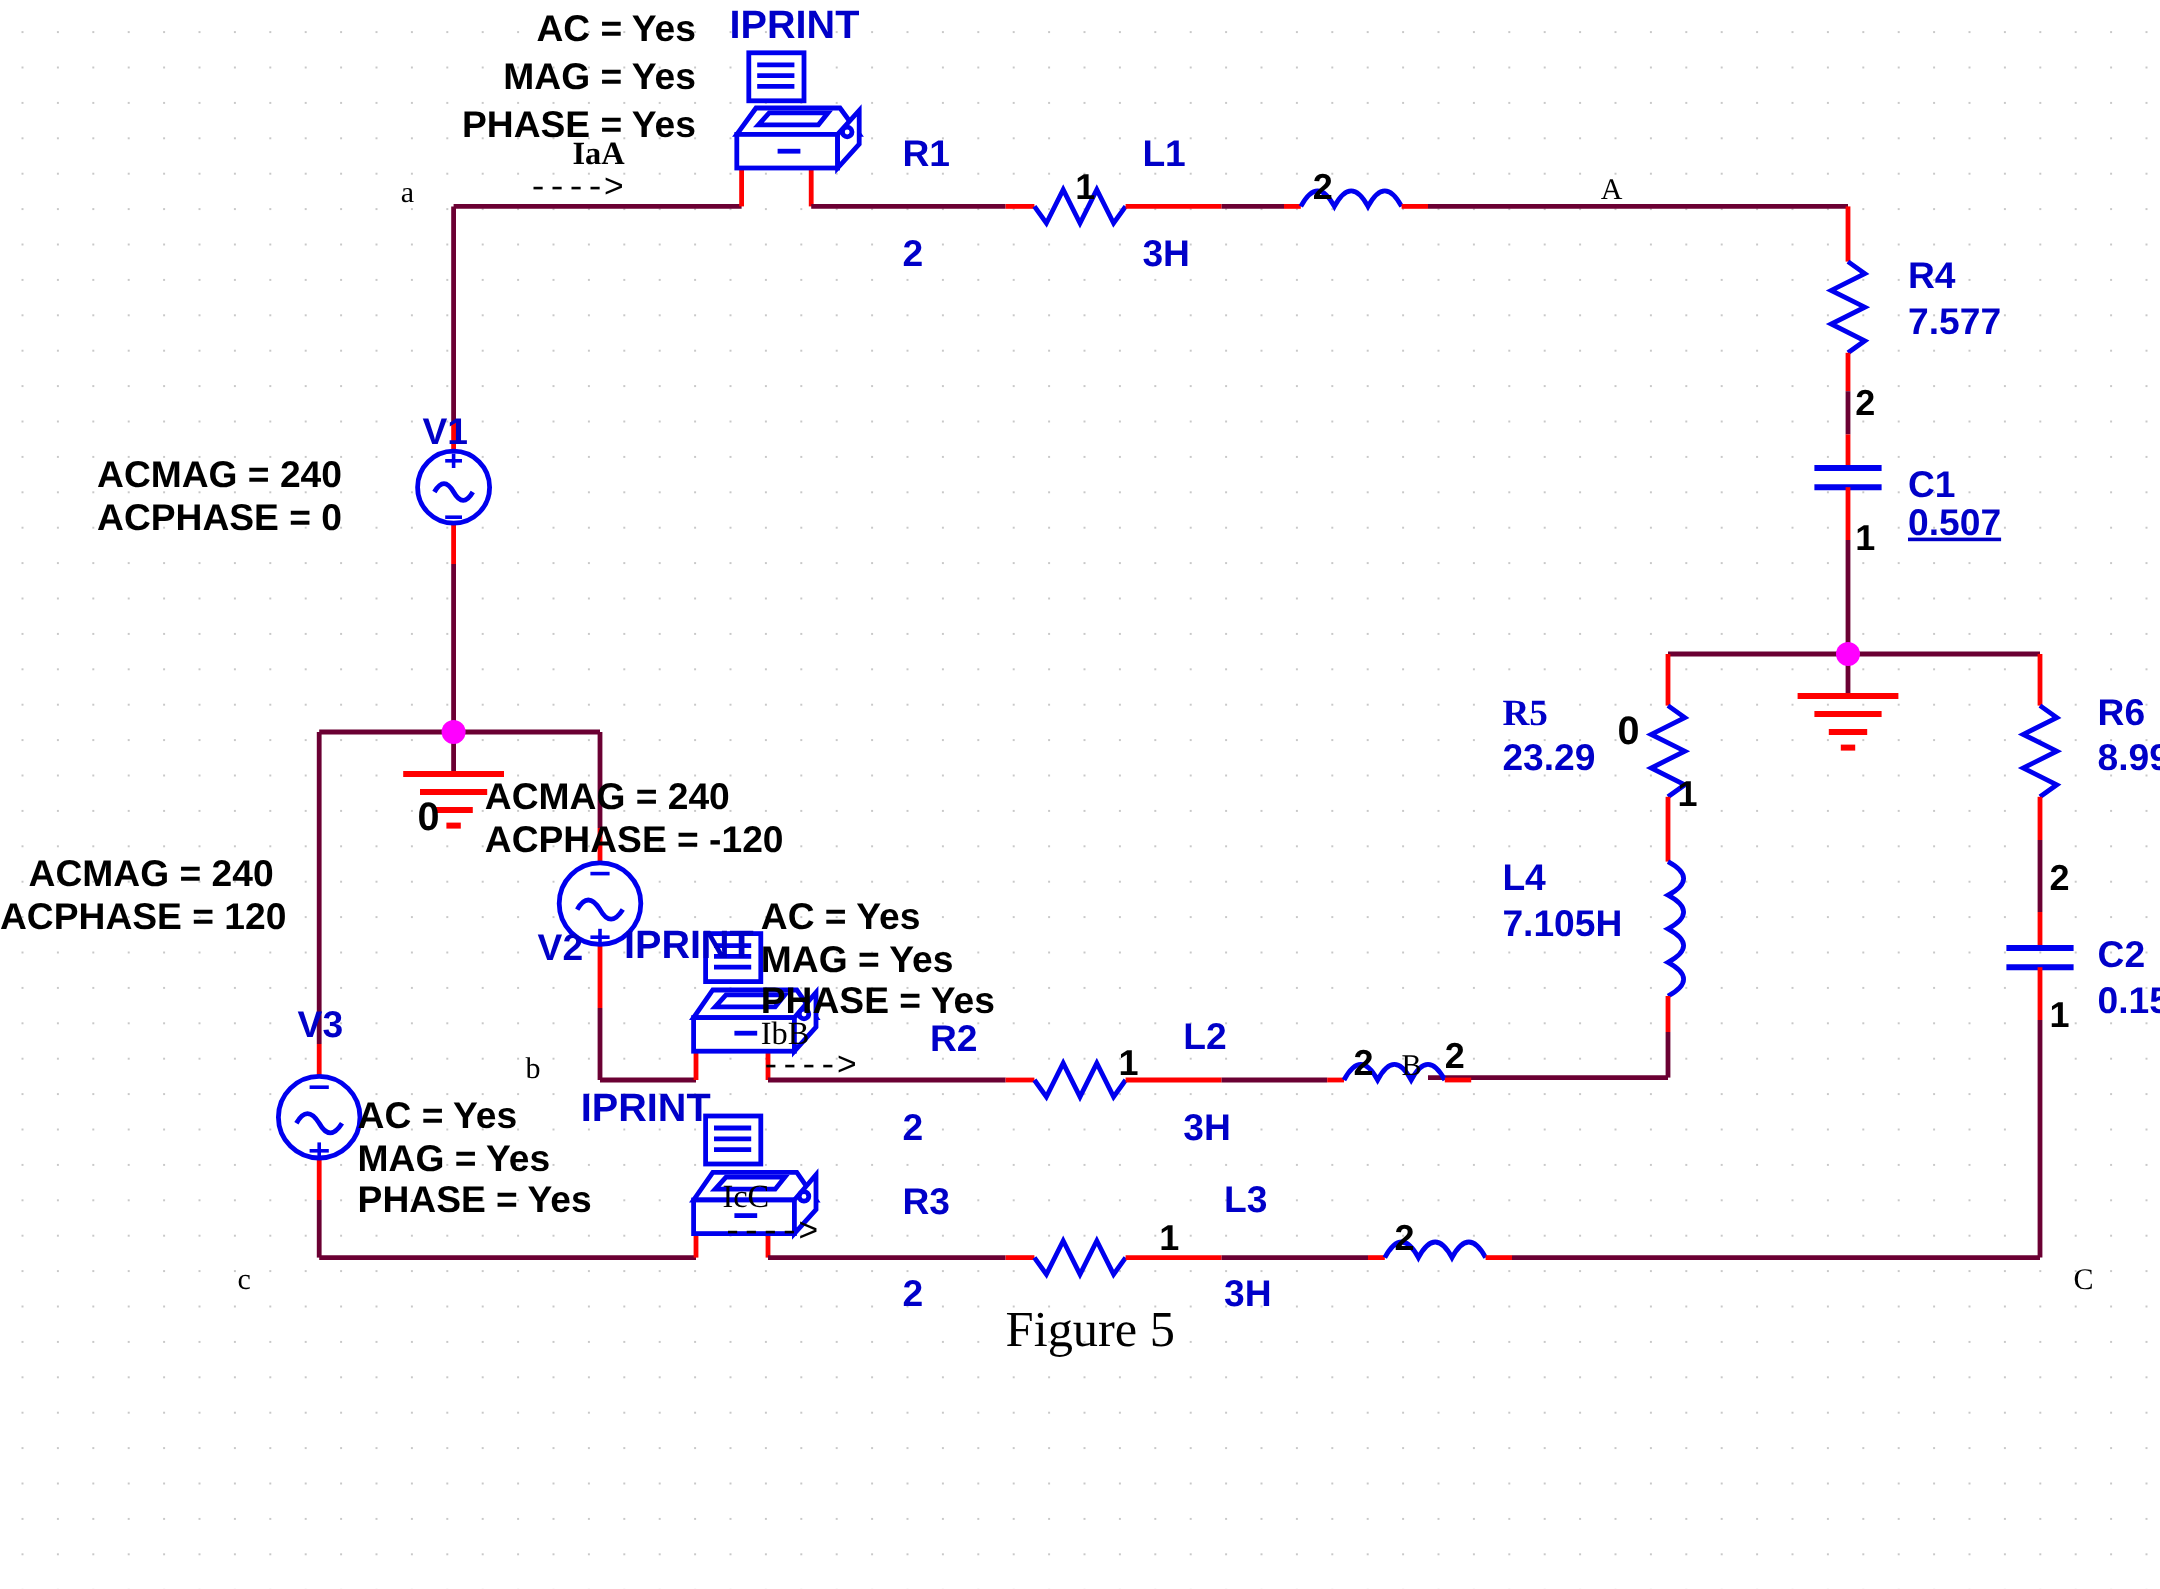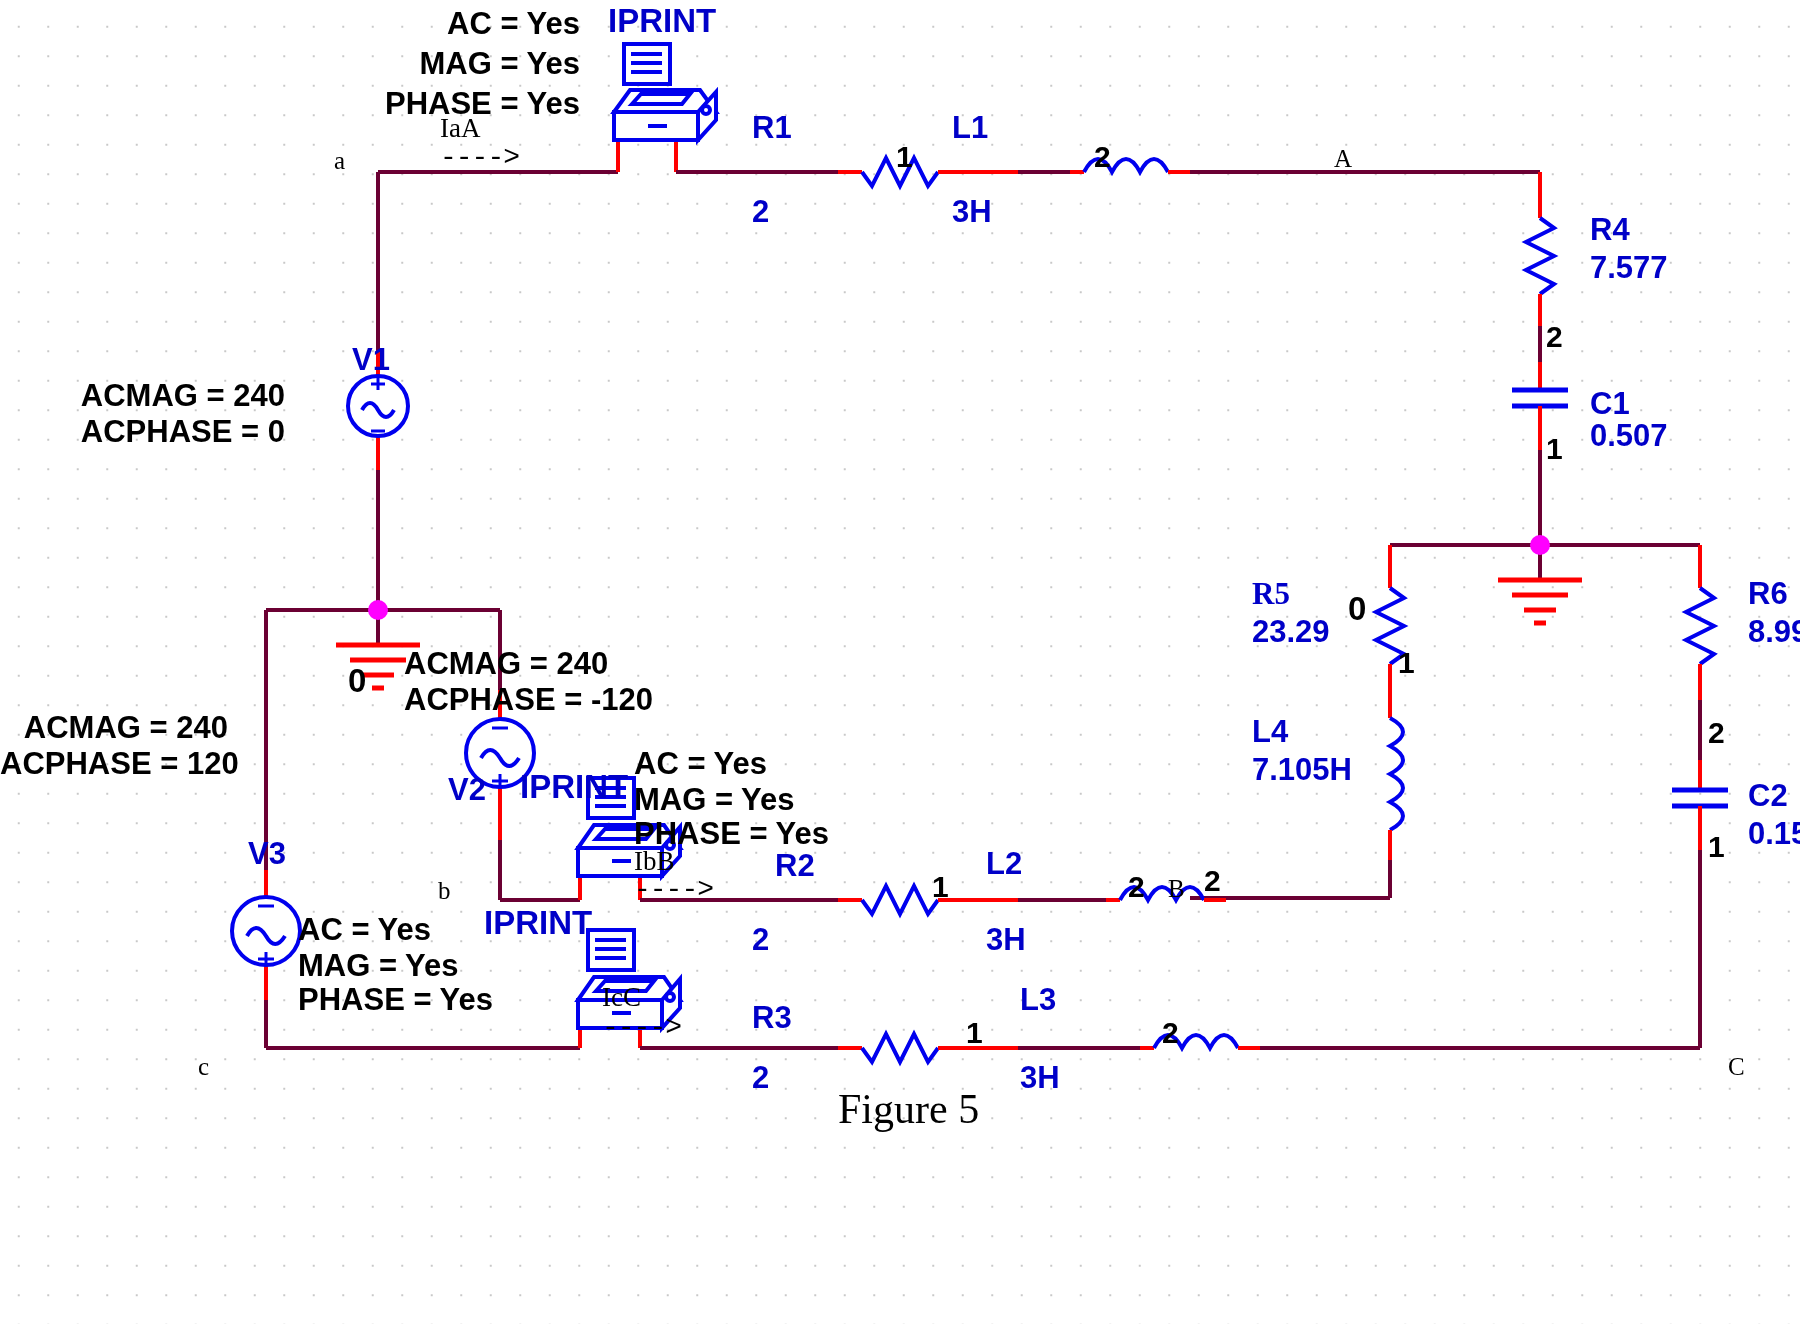--- a/index.html
+++ b/index.html
@@ -345,37 +345,37 @@
       <line x1="258" y1="906" x2="274" y2="906" stroke="#0000EE" stroke-width="3"></line>
       <line x1="258" y1="959" x2="274" y2="959" stroke="#0000EE" stroke-width="3"></line>
       <line x1="266" y1="952" x2="266" y2="966" stroke="#0000EE" stroke-width="3"></line>
     </g>
   </svg>
 
   <div class="lbl lbl-black right" style="left:100px; top:8px; width:480px;">AC = Yes</div>
   <div class="lbl lbl-black right" style="left:100px; top:48px; width:480px;">MAG = Yes</div>
   <div class="lbl lbl-black right" style="left:100px; top:88px; width:480px;">PHASE = Yes</div>
   <div class="lbl lbl-blue" style="left:608px; top:4px; font-size:33px;">IPRINT</div>
-  <div class="lbl lbl-serif" style="left:440px; top:115px;">IaA</div>
+  <div class="lbl lbl-serif" style="left:477px; top:115px;font-weight:bold;">IaA</div>
   <div class="lbl lbl-arrow" style="left:440px; top:144px;">----&gt;</div>
   <div class="lbl lbl-serif-sm" style="left:334px; top:148px;">a</div>
 
   <div class="lbl lbl-blue" style="left:752px; top:112px;">R1</div>
   <div class="lbl lbl-blue" style="left:752px; top:196px;">2</div>
   <div class="lbl lbl-pin" style="left:896px; top:142px;">1</div>
   <div class="lbl lbl-blue" style="left:952px; top:112px;">L1</div>
   <div class="lbl lbl-blue" style="left:952px; top:196px;">3H</div>
   <div class="lbl lbl-pin" style="left:1094px; top:142px;">2</div>
   <div class="lbl lbl-serif-sm" style="left:1334px; top:146px;">A</div>
 
   <div class="lbl lbl-blue" style="left:1590px; top:214px;">R4</div>
   <div class="lbl lbl-blue" style="left:1590px; top:252px;">7.577</div>
   <div class="lbl lbl-pin" style="left:1546px; top:322px;">2</div>
   <div class="lbl lbl-blue" style="left:1590px; top:388px;">C1</div>
-  <div class="lbl lbl-blue" style="left:1590px; top:420px;">0.507</div>
+  <div class="lbl lbl-blue" style="left:1590px; top:420px;text-decoration:underline;">0.507</div>
   <div class="lbl lbl-pin" style="left:1546px; top:434px;">1</div>
 
   <div class="lbl lbl-black right" style="left:0px; top:380px; width:285px;">ACMAG = 240</div>
   <div class="lbl lbl-black right" style="left:0px; top:416px; width:285px;">ACPHASE = 0</div>
   <div class="lbl lbl-blue" style="left:352px; top:344px;">V1</div>
 
   <div class="lbl lbl-black" style="left:348px; top:664px; font-size:33px;">0</div>
 
   <div class="lbl lbl-black" style="left:404px; top:648px;">ACMAG = 240</div>
   <div class="lbl lbl-black" style="left:404px; top:684px;text-align:center;">ACPHASE = -120</div>
@@ -417,21 +417,21 @@
   <div class="lbl lbl-blue" style="left:1748px; top:780px;">C2</div>
   <div class="lbl lbl-blue" style="left:1748px; top:818px;">0.158</div>
   <div class="lbl lbl-pin" style="left:1708px; top:832px;">1</div>
 
   <div class="lbl lbl-black" style="left:298px; top:914px;">AC = Yes</div>
   <div class="lbl lbl-black" style="left:298px; top:950px;">MAG = Yes</div>
   <div class="lbl lbl-black" style="left:298px; top:984px;">PHASE = Yes</div>
   <div class="lbl lbl-serif" style="left:602px; top:984px;">IcC</div>
   <div class="lbl lbl-arrow" style="left:602px; top:1014px;">----&gt;</div>
 
-  <div class="lbl lbl-blue" style="left:752px; top:986px;margin-top:16px;">R3</div>
+  <div class="lbl lbl-blue" style="left:752px; top:986px;">R3</div>
   <div class="lbl lbl-blue" style="left:752px; top:1062px;">2</div>
   <div class="lbl lbl-pin" style="left:966px; top:1018px;">1</div>
   <div class="lbl lbl-blue" style="left:1020px; top:984px;">L3</div>
   <div class="lbl lbl-blue" style="left:1020px; top:1062px;">3H</div>
   <div class="lbl lbl-pin" style="left:1162px; top:1018px;">2</div>
 
   <div class="lbl lbl-serif-sm" style="left:198px; top:1054px;">c</div>
   <div class="lbl lbl-serif-sm" style="left:1728px; top:1054px;">C</div>
 
   <div class="lbl lbl-caption" style="left:838px; top:1088px;">Figure 5</div>

